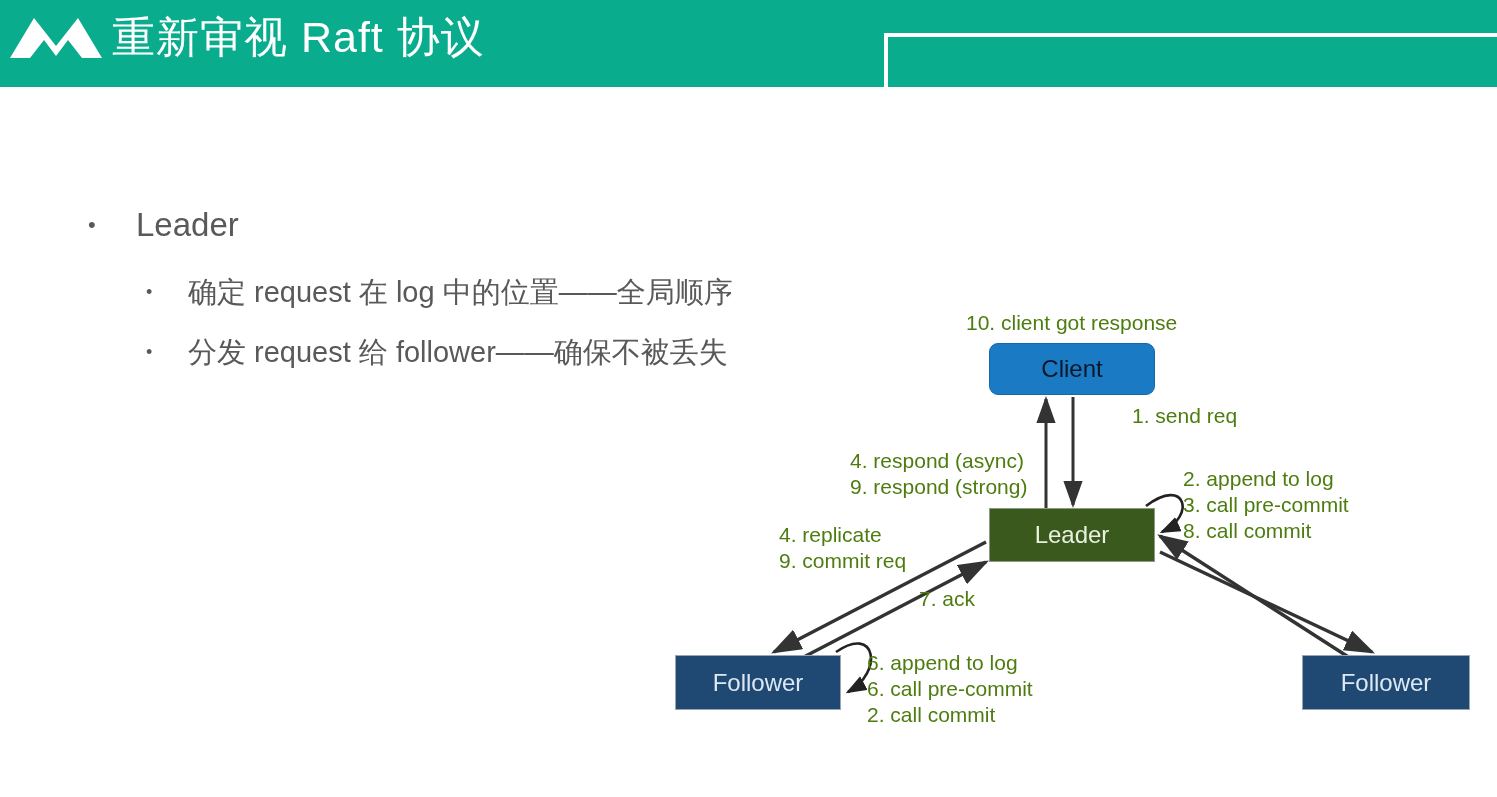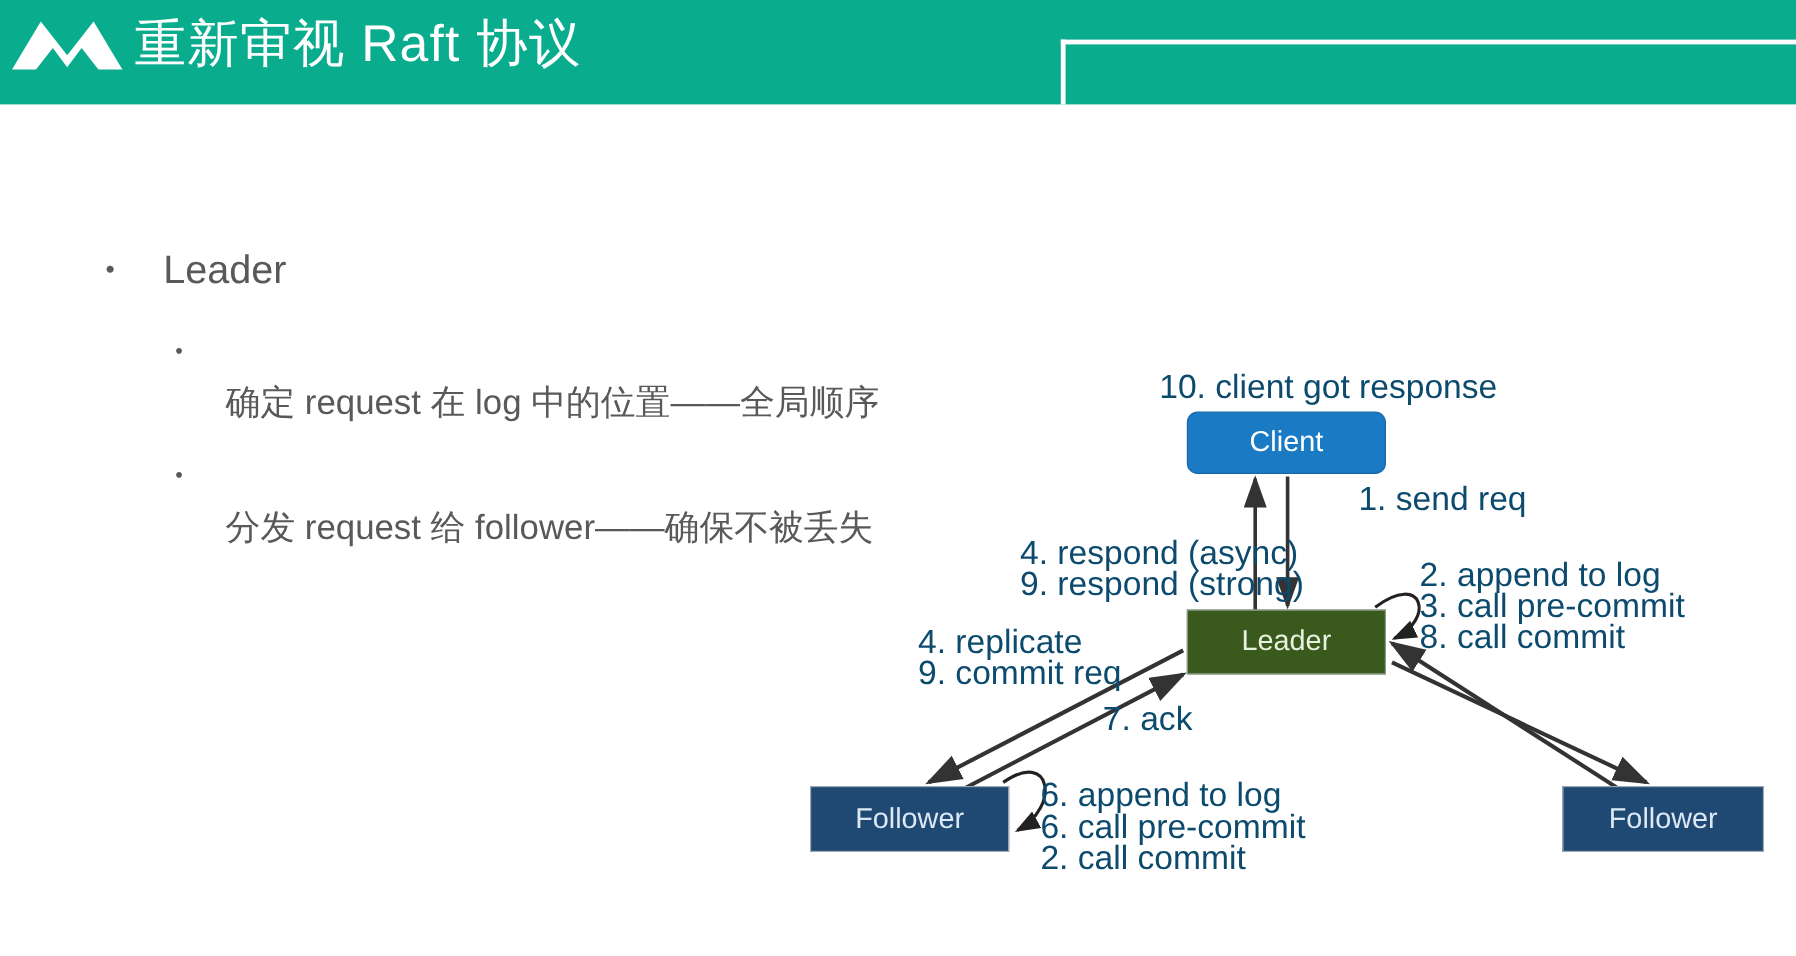--- a/index.html
+++ b/index.html
@@ -90,21 +90,20 @@
     font-size: 18px;
     line-height: 40px;
     width: 42px;
     flex: 0 0 42px;
   }
   .bullet-l2 .txt {
     color: #595959;
     font-size: 29px;
     line-height: 40px;
     white-space: nowrap;
-    margin-top: 44px;
   }
 
   
   #diagram {
     position: absolute;
     left: 650px;
     top: 300px;
     width: 840px;
     height: 440px;
   }
@@ -120,21 +119,21 @@
     color: #ffffff;
     font-size: 24px;
     box-sizing: border-box;
   }
   #node-client {
     left: 339px; top: 43px;
     width: 166px; height: 52px;
     background: #1a7ac4;
     border-radius: 9px;
     border: 1px solid #1569ab;
-    color: #ffffff;
+    color: #0f172a;
   }
   #node-leader {
     left: 339px; top: 208px;
     width: 166px; height: 54px;
     background: #3a5a1d;
     border: 1px solid #8c9a8c;
     color: #e8f0e0;
   }
   #node-follower-left {
     left: 25px; top: 355px;
@@ -145,29 +144,29 @@
   }
   #node-follower-right {
     left: 652px; top: 355px;
     width: 168px; height: 55px;
     background: #1f4872;
     border: 1px solid #9aa6b3;
     color: #dce8f4;
   }
   .diag-label {
     position: absolute;
-    color: #0c4a6e;
-    font-size: 28px;
+    color: #4d7c0f;
+    font-size: 21px;
     line-height: 26px;
     white-space: nowrap;
   }
   #lbl-client-got-response { left: 316px; top: 10px; }
   #lbl-send-req            { left: 434px; top: 103px; margin-left: 48px; }
   #lbl-respond             { left: 200px; top: 148px; text-align: left; }
-  #lbl-replicate           { left: 115px; top: 222px; }
+  #lbl-replicate           { left: 129px; top: 222px; }
   #lbl-ack                 { left: 269px; top: 286px; }
   #lbl-leader-ops          { left: 533px; top: 166px; }
   #lbl-follower-ops        { left: 217px; top: 350px; }
 </style>
 </head>
 <body>
 
 <div id="slide-header">
 
   <div id="logo-mark">

